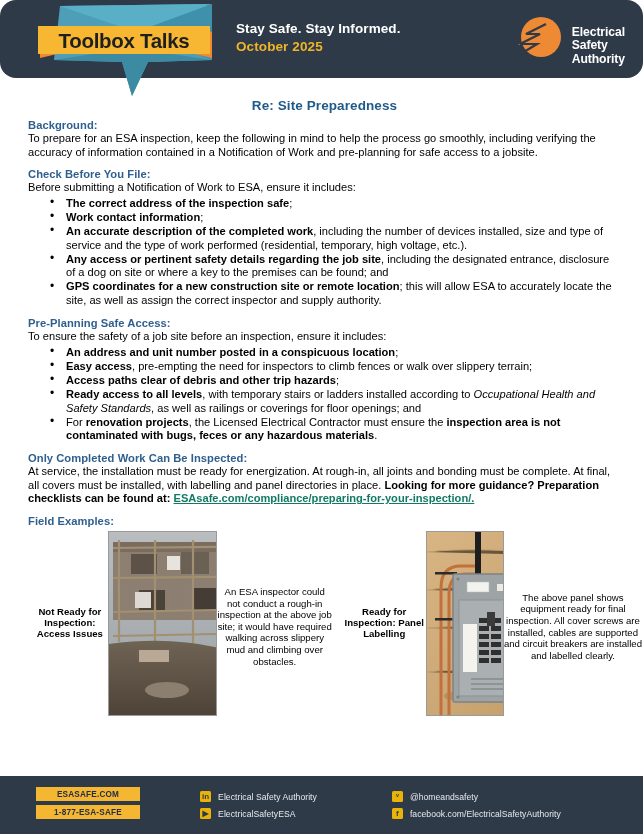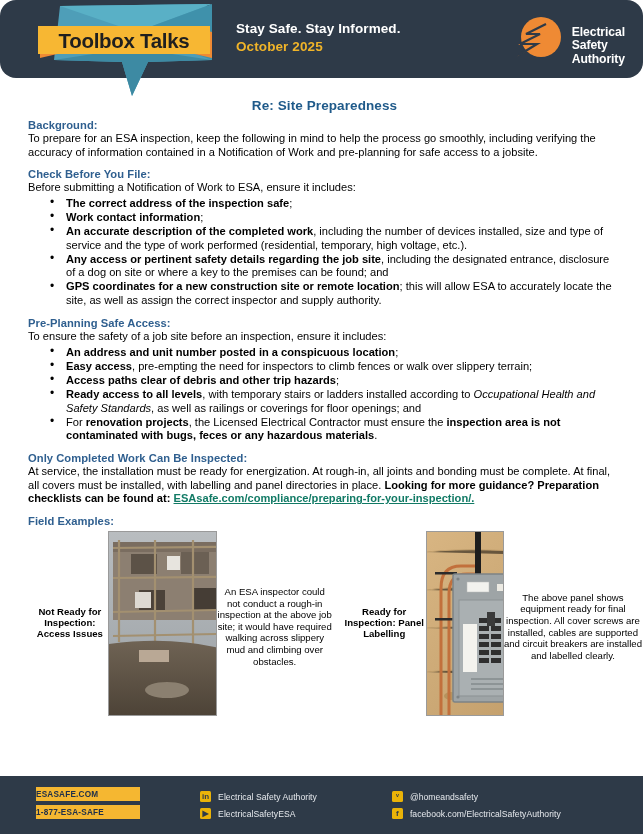--- a/index.html
+++ b/index.html
@@ -167,21 +167,21 @@
     align-items: center;
     padding: 0 20px 0 28px;
   }
   .f-col-pills { width: 175px; }
   .pill {
     background: #f5b731;
     color: #20304a;
     font-size: 8.2px;
     font-weight: bold;
     letter-spacing: 0.2px;
-    text-align: left;
+    text-align: center;
     padding: 2.5px 0 2.5px 0;
     width: 104px;
     margin-bottom: 4px;
     margin-left: 8px;
   }
   .f-col { display:flex; flex-direction:column; gap:6px; }
   .f-col-social1 { width: 195px; }
   .f-col-social2 { width: 235px; }
   .srow { display:flex; align-items:center; gap:7px; }
   .sicon {

